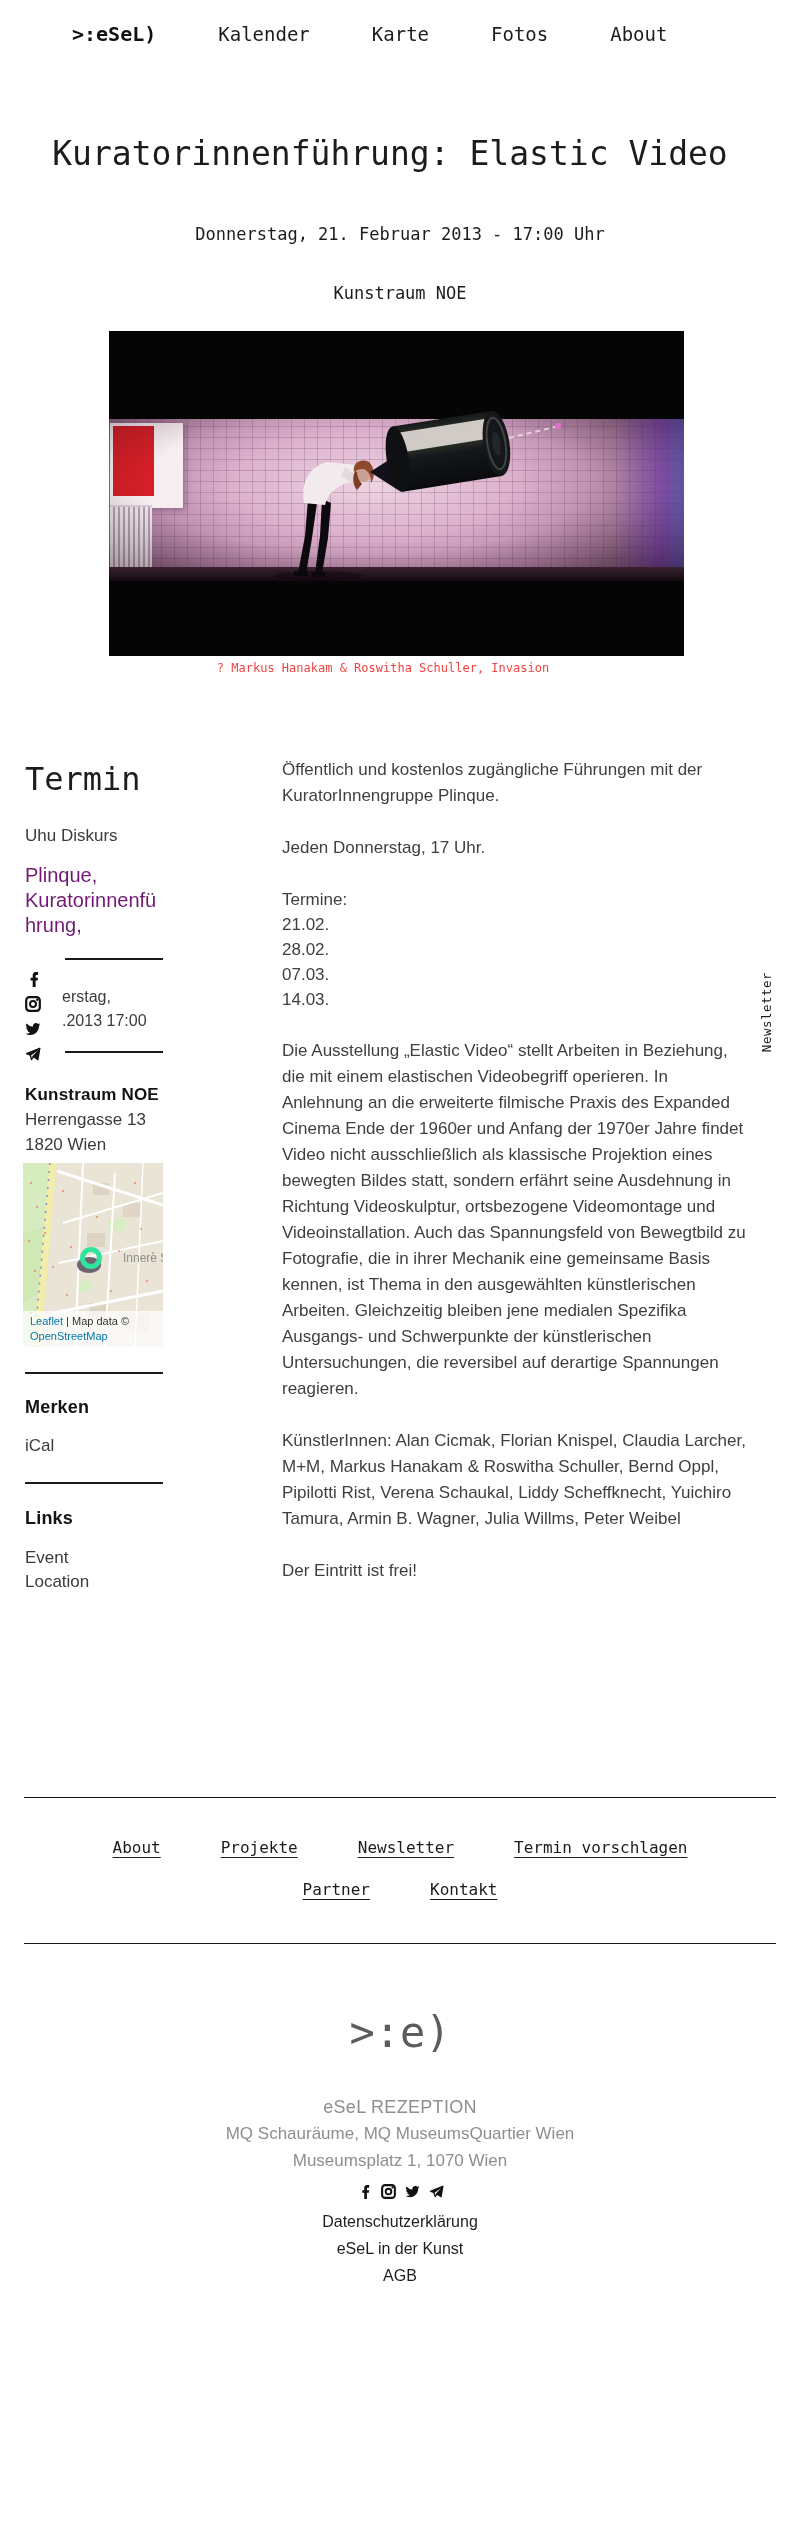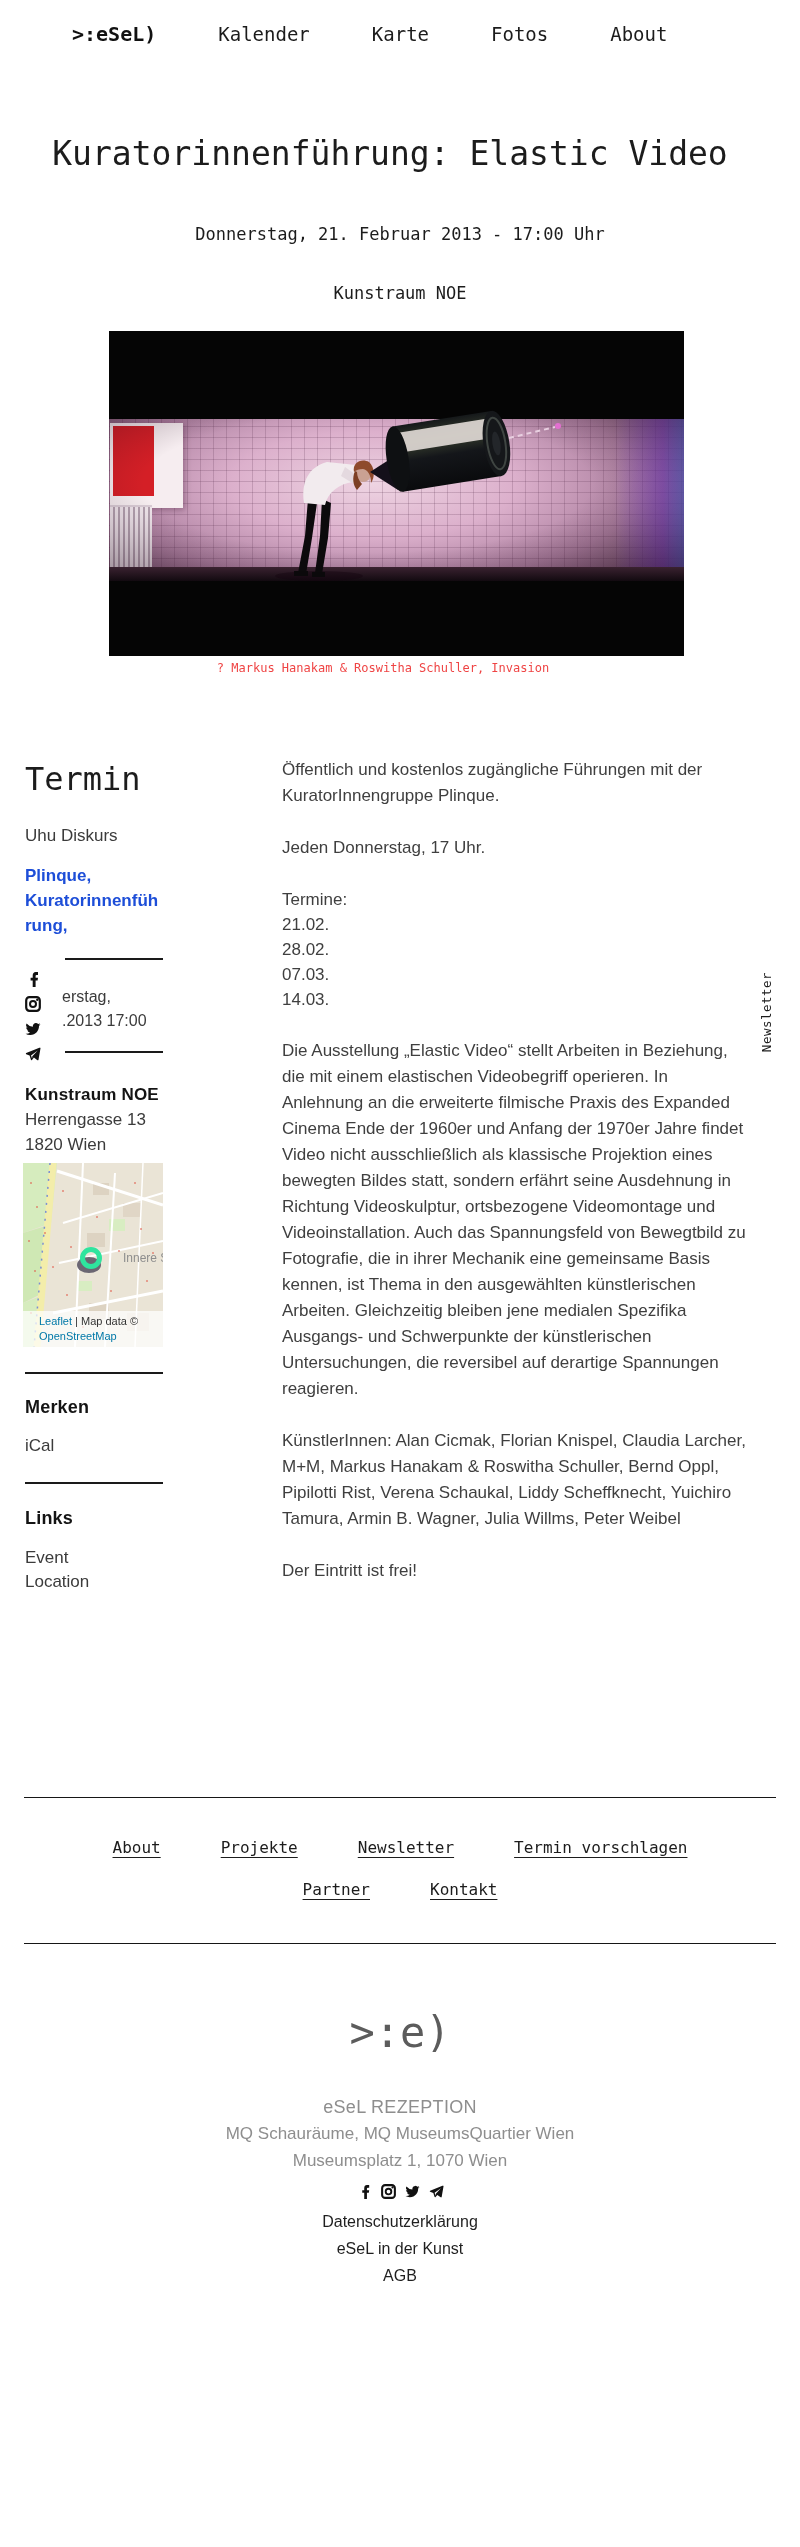--- a/index.html
+++ b/index.html
@@ -35,37 +35,37 @@
   .figure svg{position:absolute;inset:0;pointer-events:none;}
   .event-caption{position:absolute;top:661px;left:0;width:724px;text-align:center;font-size:12px;color:#ef4444;margin-left:21px;}
 
   
   .newsletter-tab{position:absolute;left:766px;top:1012px;transform:translate(-50%,-50%) rotate(-90deg);
     font-family:"DejaVu Sans Mono",monospace;font-size:12.5px;color:#1c1c1c;letter-spacing:0.5px;white-space:nowrap;cursor:pointer;}
 
   
   .sb-heading{position:absolute;left:25px;top:760px;font-size:32px;}
   .sb-category{position:absolute;left:25px;top:826px;font-size:17px;color:#3b3b3b;}
-  .sb-tags{position:absolute;left:25px;top:863px;width:139px;font-size:17px;line-height:25px;color:#1d4ed8;overflow-wrap:anywhere;font-weight:bold;}
+  .sb-tags{position:absolute;left:25px;top:863px;width:139px;font-size:20px;line-height:25px;color:#701a75;overflow-wrap:anywhere;}
   .hr{position:absolute;border:0;border-top:2px solid #1a1a1a;margin:0;}
   .hr-date-top{left:65px;top:958px;width:98px;}
   .hr-date-bot{left:65px;top:1051px;width:98px;}
   .hr-map{left:25px;top:1372px;width:138px;}
   .hr-merken{left:25px;top:1482px;width:138px;}
   .sb-share{position:absolute;left:25px;top:971px;display:flex;flex-direction:column;gap:9px;}
   .sb-share .icn{width:16px;height:16px;color:#111;cursor:pointer;}
   .icn svg{display:block;width:100%;height:100%;}
   .sb-date{position:absolute;left:62px;top:985px;width:101px;font-size:16px;line-height:24px;color:#3b3b3b;}
   .sb-venue{position:absolute;left:25px;top:1082px;width:139px;font-size:17px;line-height:25px;color:#3b3b3b;}
   .sb-venue .vname{font-weight:bold;color:#141414;letter-spacing:0.2px;}
   .sb-map{position:absolute;left:23px;top:1163px;width:140px;height:184px;background:#eae4d6;overflow:hidden;cursor:grab;}
   .sb-map svg{position:absolute;inset:0;}
   .map-marker{position:absolute;left:57px;top:84px;width:22px;height:22px;border:5px solid #2fe49e;border-radius:50%;box-sizing:border-box;}
   .map-label{position:absolute;left:100px;top:88px;font-size:12px;color:#8e8e8e;white-space:nowrap;}
-  .map-attrib{position:absolute;left:0;right:0;bottom:0;background:rgba(255,255,255,0.72);font-size:11px;line-height:15px;color:#333;padding:3px 16px;}
+  .map-attrib{position:absolute;left:0;right:0;bottom:0;background:rgba(255,255,255,0.72);font-size:11px;line-height:15px;color:#333;padding:3px 7px;}
   .map-attrib a{color:#0078a8;text-decoration:none;cursor:pointer;}
   .sb-bold{position:absolute;left:25px;font-size:18px;font-weight:bold;color:#141414;letter-spacing:0.2px;}
   .sb-plain{position:absolute;left:25px;font-size:17px;color:#3b3b3b;cursor:pointer;}
   .sb-links-list{position:absolute;left:25px;top:1546px;font-size:17px;line-height:24px;color:#3b3b3b;}
   .sb-links-list div{cursor:pointer;}
 
   
   .main{position:absolute;left:282px;top:757px;width:470px;font-size:17px;line-height:26px;color:#3f3f3f;}
   .main p{margin:0 0 26px 0;}
   .main .termine{margin:0 0 26px 0;line-height:25px;}

